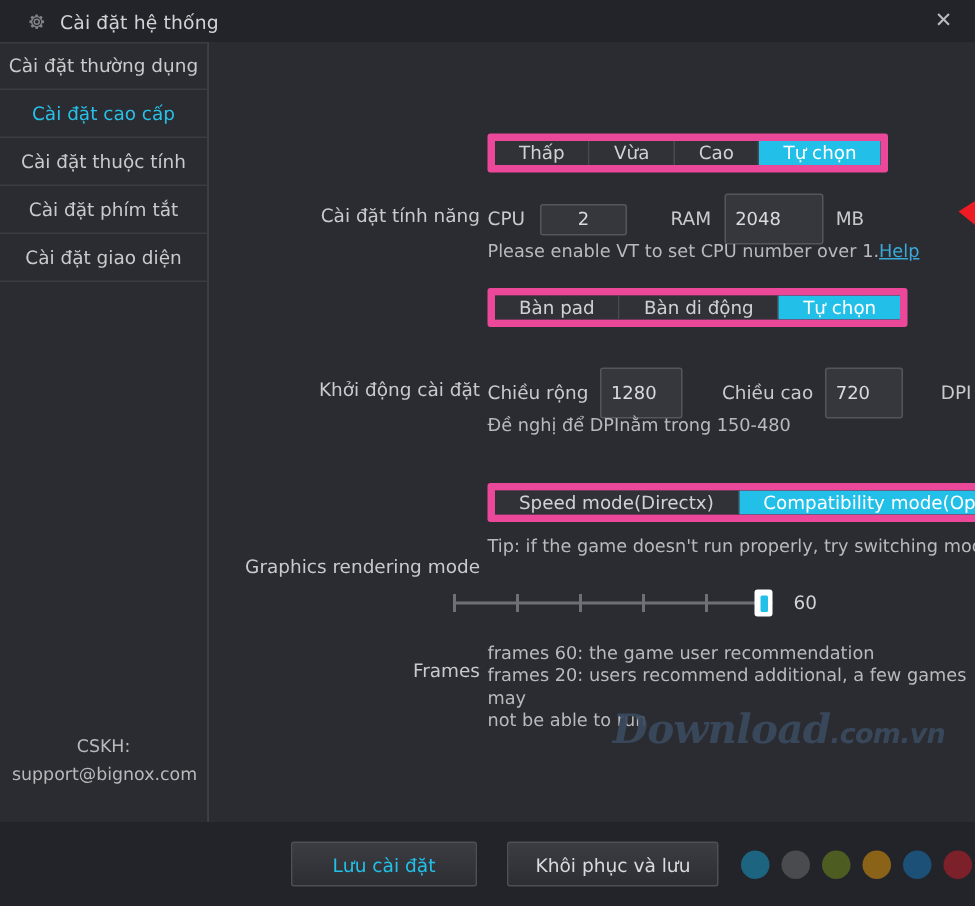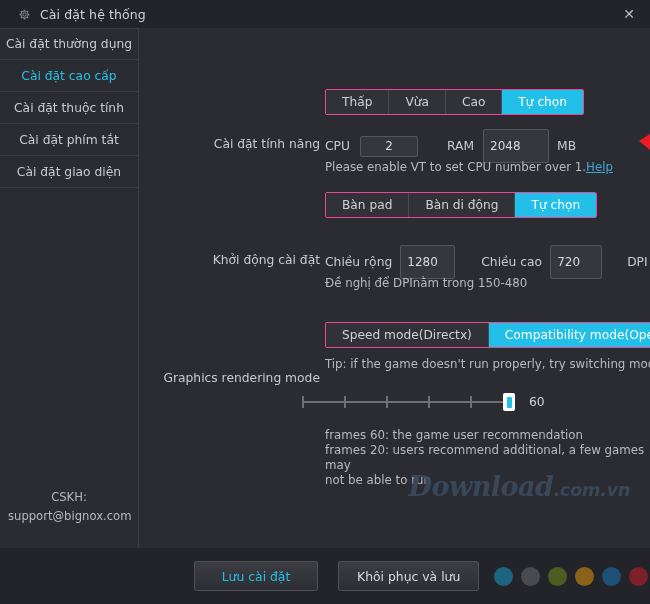--- a/index.html
+++ b/index.html
@@ -78,21 +78,21 @@
     position: absolute;
     text-align: right;
     font-size: 12.3px; color: #c9cacd;
     white-space: nowrap;
     margin-top: 44px;
   }
 
   
   .seg {
     display: flex;
-    border: 1px solid #ec4899;
+    border: 5px solid #ec4899;
     border-radius: 2px;
     overflow: hidden;
     height: 26px;
     width: max-content;
   }
   .seg-btn {
     display: flex; align-items: center; justify-content: center;
     padding: 0 16px;
     font-size: 12.2px; color: #d0d1d4;
     background: #313238;
@@ -288,20 +288,21 @@
 
       <div class="row-label" style="left:0px; top:299px; width:181px;">Graphics rendering mode</div>
 
       <div class="seg" style="position:absolute; left:186px; top:294px;">
         <div class="seg-btn">Speed mode(Directx)</div>
         <div class="seg-btn active">Compatibility mode(OpenGL)</div>
       </div>
 
       <div class="hint" style="position:absolute; left:186px; top:329px;">Tip: if the game doesn't run properly, try switching mode</div>
 
+      <div class="row-label" style="left:0px; top:368px; width:181px;">Frames</div>
 
       <div style="position:absolute; left:163px; top:364px; display:flex; align-items:center;">
         <div class="slider-wrap">
           <div class="slider-track"></div>
           <div class="slider-tick" style="left:0px;"></div>
           <div class="slider-tick" style="left:42px;"></div>
           <div class="slider-tick" style="left:84px;"></div>
           <div class="slider-tick" style="left:126px;"></div>
           <div class="slider-tick" style="left:168px;"></div>
           <div class="slider-thumb" style="left:201px;">

